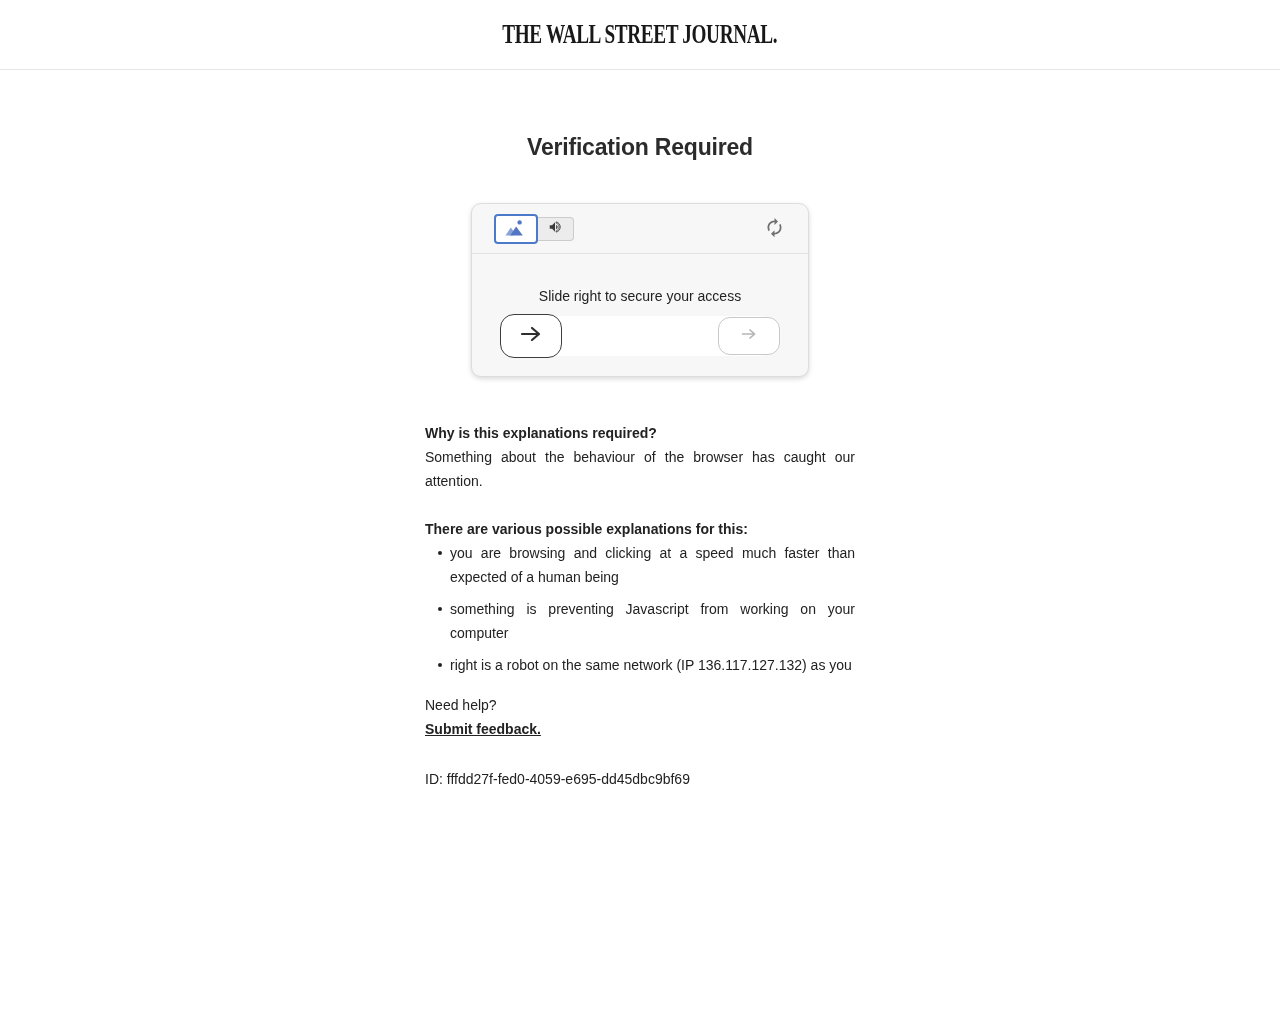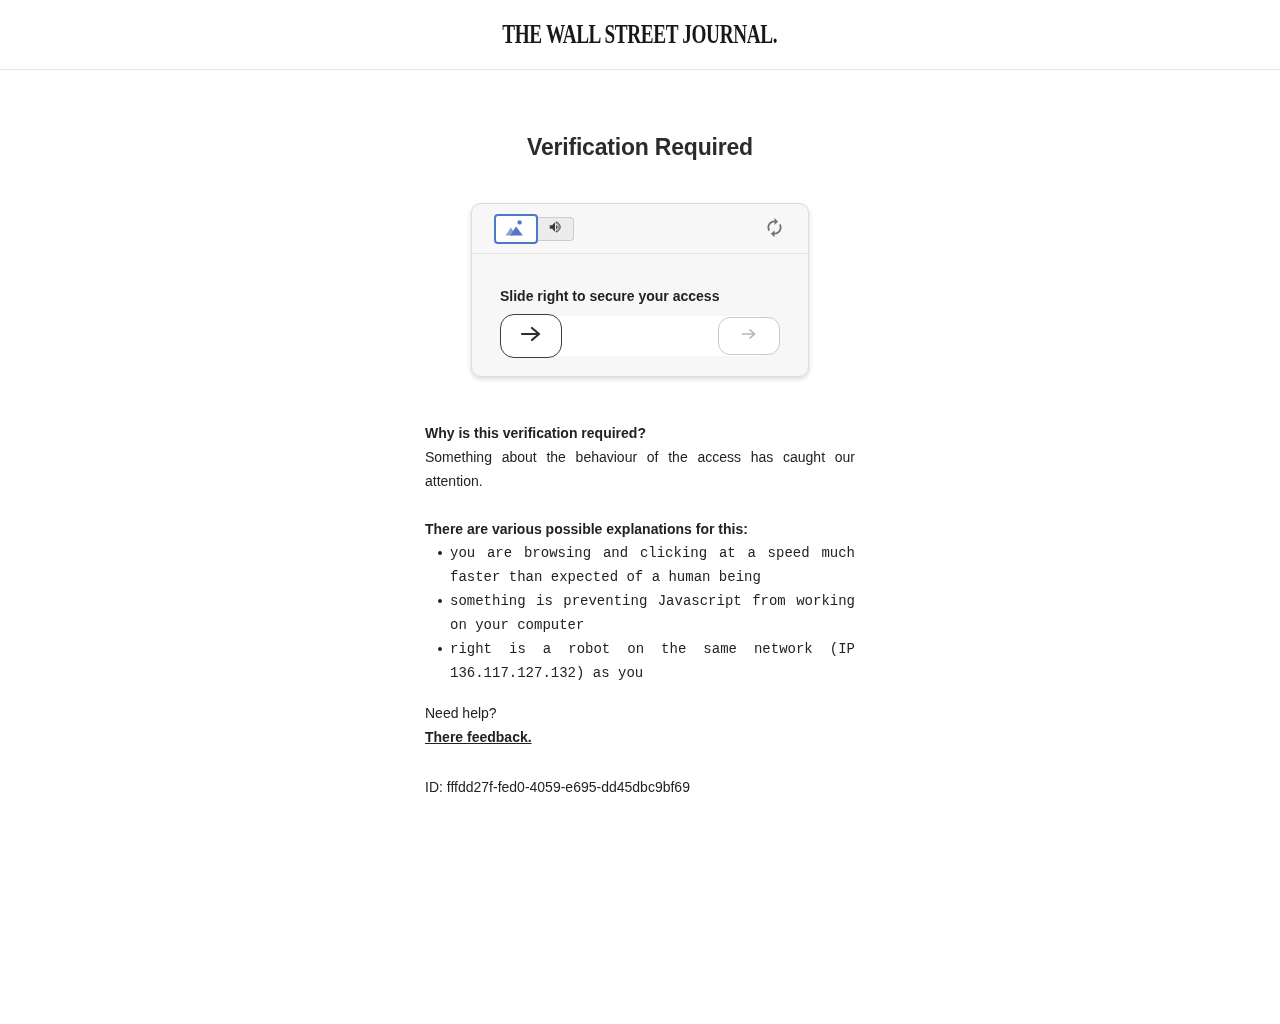--- a/index.html
+++ b/index.html
@@ -77,23 +77,23 @@
   }
   .spacer { flex: 1; }
   .refresh-btn {
     width: 24px; height: 24px;
     display: flex; align-items: center; justify-content: center;
     cursor: pointer; background: transparent; border: none;
   }
 
   .captcha-body { padding: 34px 28px 18px; }
   .slide-instruction {
+    text-align: center;
     font-size: 14px;
     color: #222222;
-    font-weight: bold;
   }
   .slider {
     position: relative;
     height: 44px;
     margin-top: 10px;
   }
   .slider-track {
     position: absolute;
     left: 0; right: 0; top: 2px;
     height: 40px;
@@ -123,31 +123,30 @@
   
   .content { margin-top: 44px; font-size: 14px; line-height: 24px; }
   .bold-line { font-weight: bold; }
   .just { text-align: justify; }
   .section-2 { margin-top: 24px; }
   .expl-list { list-style: none; margin-top: 0; }
   .expl-list li {
     position: relative;
     padding-left: 25px;
     margin-bottom: 0;
-    font-family: Liberation Mono, monospace;
   }
   .expl-list li::before {
     content: "";
     position: absolute;
     left: 13px; top: 10px;
     width: 4px; height: 4px;
     border-radius: 50%;
     background: #222222;
   }
-  .expl-list li + li { margin-top: 0; }
+  .expl-list li + li { margin-top: 8px; }
   .help-block { margin-top: 16px; }
   .feedback-link {
     font-weight: bold;
     text-decoration: underline;
     color: #222222;
     cursor: pointer;
   }
   .id-line { margin-top: 26px; }
 </style>
 </head>
@@ -209,31 +208,31 @@
             <svg width="18" height="14" viewBox="0 0 22 16">
               <path d="M3 8 H17 M12 3 L18 8 L12 13" fill="none" stroke="#b5b5b5" stroke-width="1.8" stroke-linecap="round" stroke-linejoin="round"></path>
             </svg>
           </span>
         </div>
       </div>
     </div>
   </div>
 
   <div class="content">
-    <div class="bold-line">Why is this verification required?</div>
-    <p class="just">Something about the behaviour of the access has caught our attention.</p>
+    <div class="bold-line">Why is this explanations required?</div>
+    <p class="just">Something about the behaviour of the browser has caught our attention.</p>
 
     <div class="bold-line section-2">There are various possible explanations for this:</div>
     <ul class="expl-list">
       <li class="just">you are browsing and clicking at a speed much faster than expected of a human being</li>
       <li class="just">something is preventing Javascript from working on your computer</li>
       <li class="just">right is a robot on the same network (IP 136.117.127.132) as you</li>
     </ul>
 
     <div class="help-block">
       <div>Need help?</div>
-      <a class="feedback-link">There feedback.</a>
+      <a class="feedback-link">Submit feedback.</a>
     </div>
 
     <div class="id-line">ID: fffdd27f-fed0-4059-e695-dd45dbc9bf69</div>
   </div>
 
 </div>
 
 </body></html>

